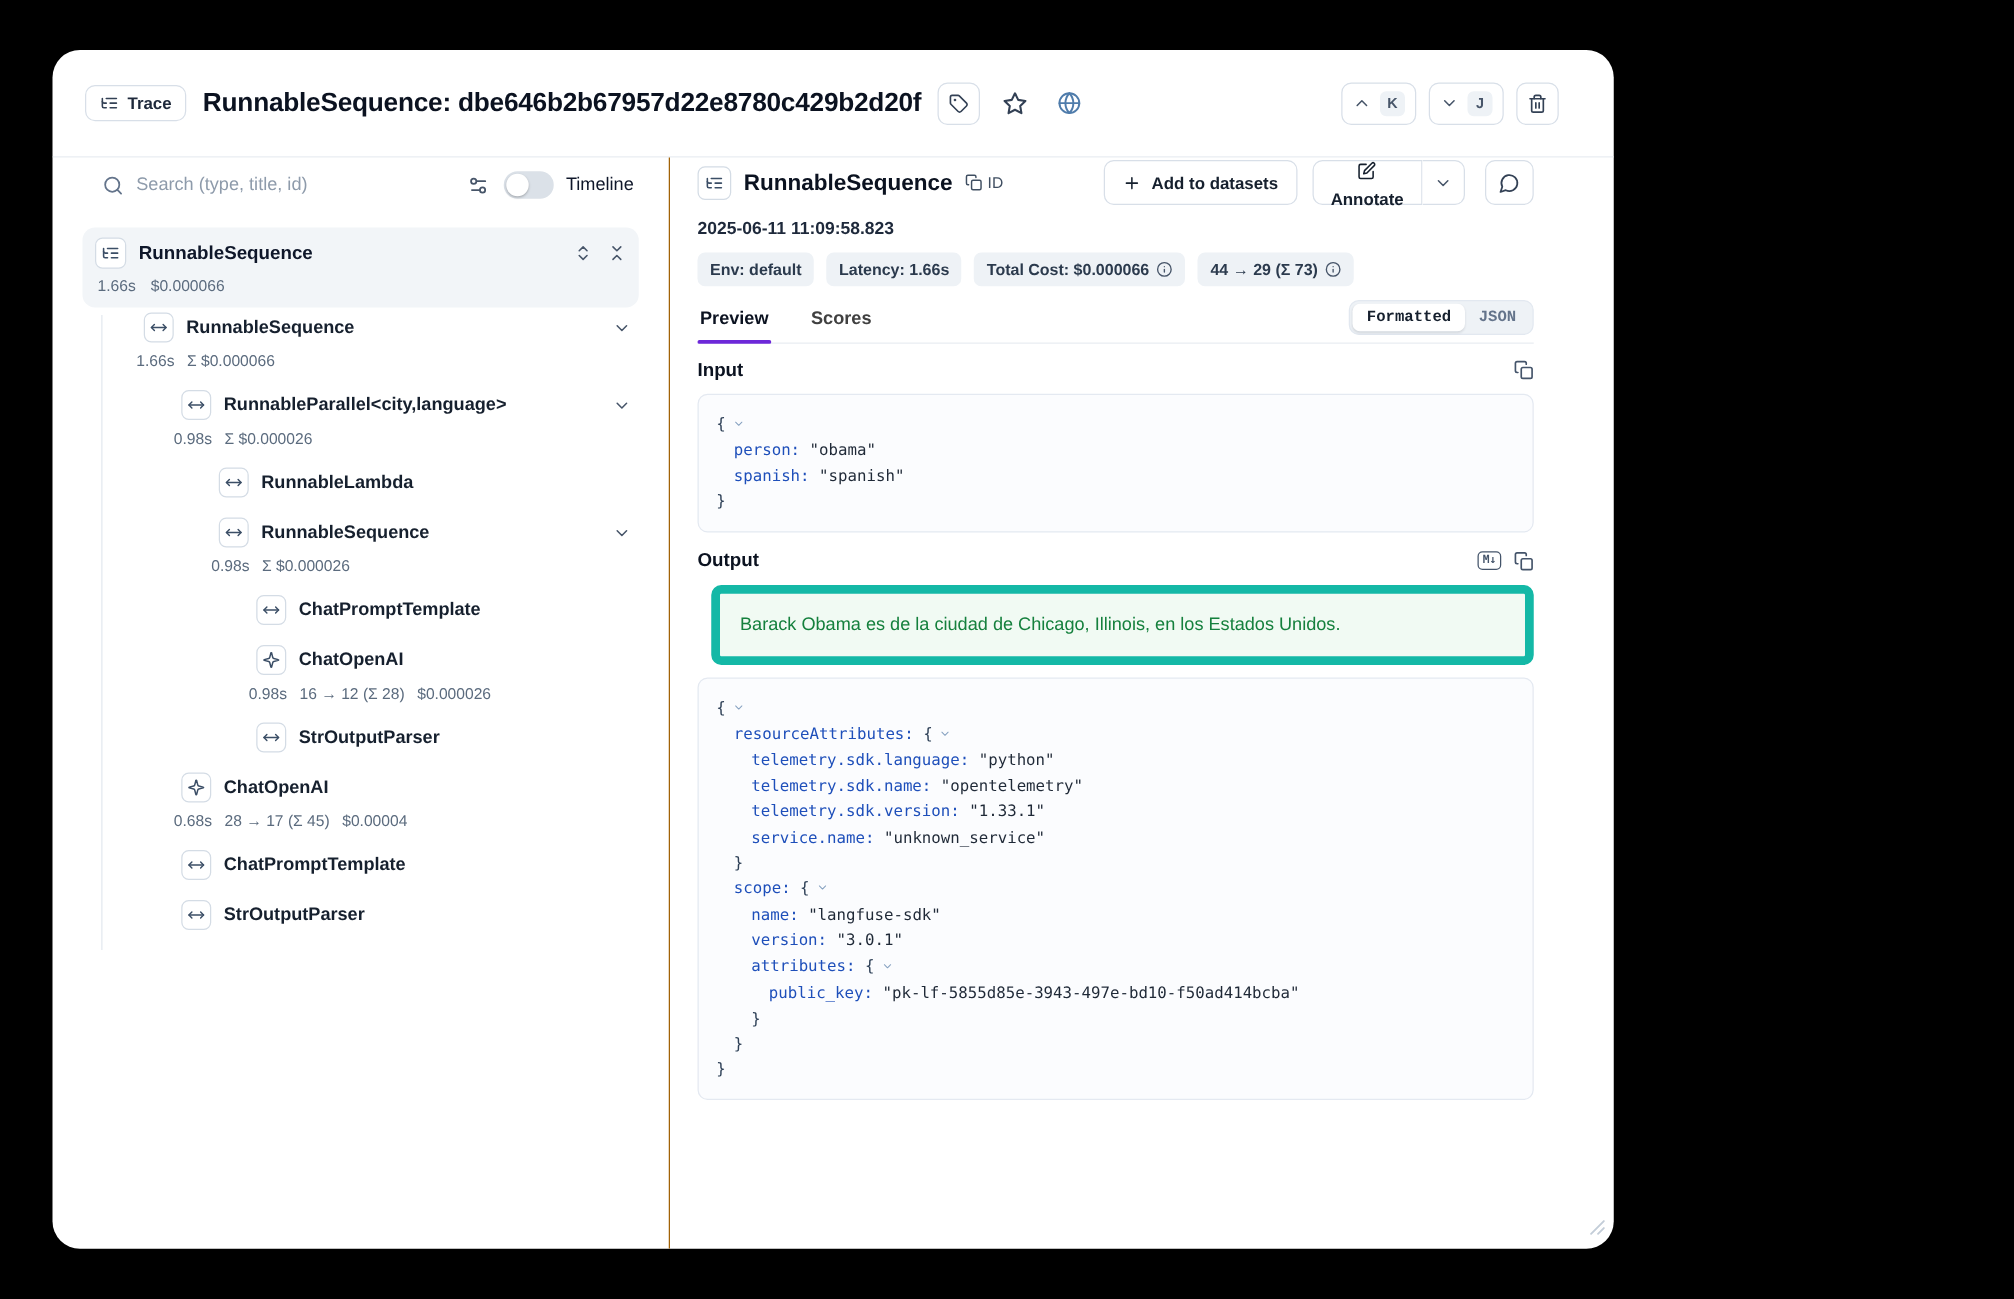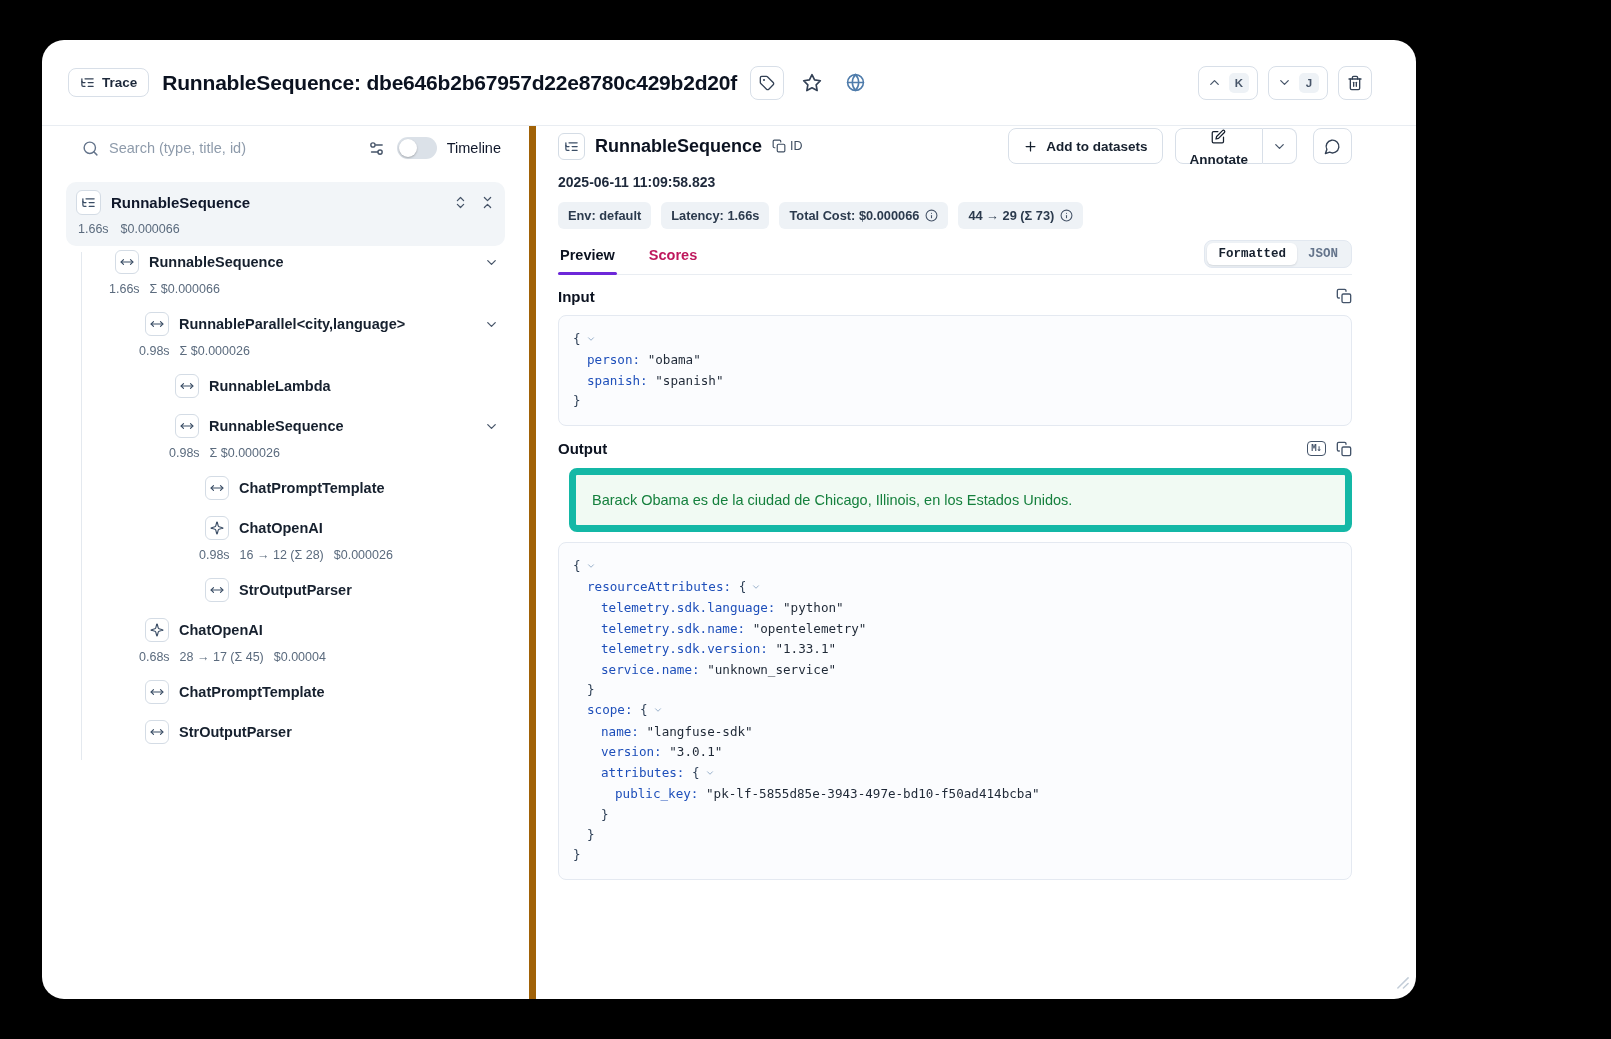--- a/index.html
+++ b/index.html
@@ -2,38 +2,38 @@
 <html style="--accent: #6d28d9; --jkey: #1e4fba; --jval: #1f2937;"><head>
 <meta charset="utf-8">
 <style>
   :root{ --accent:#6d28d9; --jkey:#1e4fba; --jval:#1f2937; }
   *{margin:0;padding:0;box-sizing:border-box;}
   html,body{width:1611px;height:1039px;}
   body{background:#000;font-family:"Liberation Sans","DejaVu Sans",sans-serif;color:#0f172a;position:relative;overflow:hidden;}
   .ic{display:inline-flex;align-items:center;justify-content:center;}
   button{background:none;border:none;cursor:pointer;font-family:inherit;color:inherit;}
 
-  .window{position:absolute;left:42px;top:40px;width:1374px;height:959px;background:#fff;border-radius:22px;overflow:hidden;display:flex;flex-direction:column;}
+  .window{position:absolute;left:42px;top:40px;width:1249px;height:959px;background:#fff;border-radius:22px;overflow:hidden;display:flex;flex-direction:column;}
 
   
   .win-header{height:86px;flex:0 0 86px;border-bottom:1px solid #e9edf2;display:flex;align-items:center;padding:0 44px 0 26px;gap:13px;}
   .trace-chip{display:inline-flex;align-items:center;gap:7px;border:1px solid #d8dfe8;border-radius:8px;padding:6px 11px;font-size:13.5px;font-weight:700;color:#1e293b;background:#fff;}
   .trace-chip .ic{color:#334155;}
   .win-title{font-size:21px;font-weight:700;color:#0b1220;letter-spacing:-0.2px;white-space:nowrap;}
   .sq-btn{width:34px;height:34px;border:1px solid #d8dfe8;border-radius:8px;display:inline-flex;align-items:center;justify-content:center;color:#334155;background:#fff;flex:0 0 auto;}
   .ghost-btn{width:30px;height:30px;display:inline-flex;align-items:center;justify-content:center;color:#334155;flex:0 0 auto;}
   .globe-c{color:#4f7cab;}
   .hdr-right{margin-left:auto;display:flex;align-items:center;gap:10px;}
   .nav-btn{height:34px;border:1px solid #d8dfe8;border-radius:8px;display:inline-flex;align-items:center;gap:7px;padding:0 8px;color:#475569;background:#fff;}
   .kbd{min-width:20px;height:20px;background:#eef2f6;border-radius:5px;display:inline-flex;align-items:center;justify-content:center;font-size:11.5px;font-weight:700;color:#475569;padding:0 4px;}
 
   .content{flex:1;display:flex;min-height:0;}
 
   
-  .sidebar{width:494px;flex:0 0 494px;border-right:7px solid #a16207;padding:4px 24px 0;overflow:hidden;}
+  .sidebar{width:494px;flex:0 0 494px;border-right:1px solid #a16207;padding:4px 24px 0;overflow:hidden;}
   .search-row{display:flex;align-items:center;gap:10px;padding:0 4px 0 16px;height:36px;}
   .search-input{flex:1;border:none;outline:none;font-size:14.5px;color:#0f172a;background:transparent;min-width:0;}
   .search-input::placeholder{color:#8e9bab;}
   .s-ic{color:#64748b;}
   .f-ic{color:#475569;margin-right:2px;cursor:pointer;}
   .toggle{width:40px;height:22px;border-radius:11px;background:#dbe1e8;position:relative;flex:0 0 auto;cursor:pointer;}
   .knob{width:18px;height:18px;border-radius:50%;background:#fff;position:absolute;left:2px;top:2px;box-shadow:0 1px 2px rgba(0,0,0,.25);}
   .tl-label{font-size:14.5px;font-weight:500;color:#0f172a;}
   .root-card{margin-top:16px;background:#f2f5f8;border-radius:10px;padding:8px 10px 10px;cursor:pointer;}
   .root-top{display:flex;align-items:center;}
@@ -62,21 +62,21 @@
   .split{display:inline-flex;}
   .split .seg-l{border-radius:8px 0 0 8px;flex-direction:column;}
   .split .seg-r{border-radius:0 8px 8px 0;border-left:none;padding:0 9px;color:#475569;}
   .icon-only{padding:0 10px;color:#334155;margin-left:4px;}
   .timestamp{margin-top:8px;font-size:14px;font-weight:600;color:#1e293b;}
   .badge-row{margin-top:12px;display:flex;gap:10px;}
   .badge{background:#eef2f6;border-radius:6px;padding:6px 10px;font-size:12.8px;font-weight:600;color:#2b3a4d;display:inline-flex;align-items:center;gap:6px;white-space:nowrap;}
   .binfo{display:inline-flex;color:#475569;}
   .tab-row{margin-top:10px;display:flex;align-items:flex-end;border-bottom:1px solid #e9edf2;}
   .tabs{display:flex;gap:30px;}
-  .tab{font-size:14.5px;font-weight:600;color:#be185d;padding:8px 2px 11px;cursor:pointer;position:relative;}
+  .tab{font-size:14.5px;font-weight:600;color:#404040;padding:8px 2px 11px;cursor:pointer;position:relative;}
   .tab.active{color:#0b1220;}
   .tab.active::after{content:"";position:absolute;left:0;right:0;bottom:-1px;height:3px;background:var(--accent);border-radius:2px;}
   .segmented{margin-left:auto;margin-bottom:6px;display:inline-flex;background:#eef2f6;border:1px solid #e2e8f0;border-radius:8px;padding:2px;font-family:Liberation Mono, monospace;}
   .seg{font-size:12.5px;font-weight:600;color:#64748b;padding:4px 11px;border-radius:6px;cursor:pointer;}
   .seg-active{background:#fff;color:#16202e;box-shadow:0 1px 2px rgba(15,23,42,.12);}
   .sec-head{display:flex;align-items:center;height:18px;}
   .sec-in .sec-head{margin-top:12px;}
   .sec-out .sec-head{margin-top:14px;}
   .sec-meta .sec-head{margin-top:22px;}
   .sec-title{font-size:15px;font-weight:600;color:#0b1220;}

